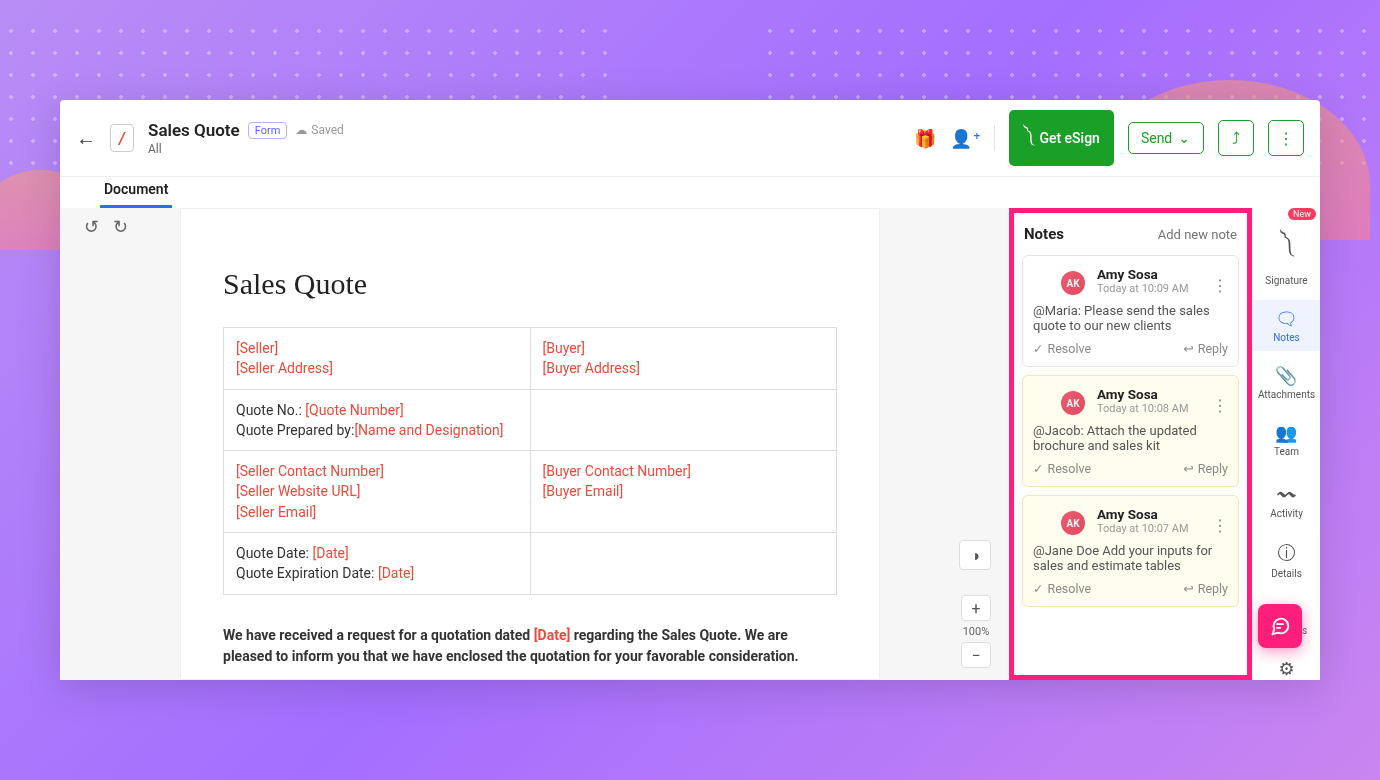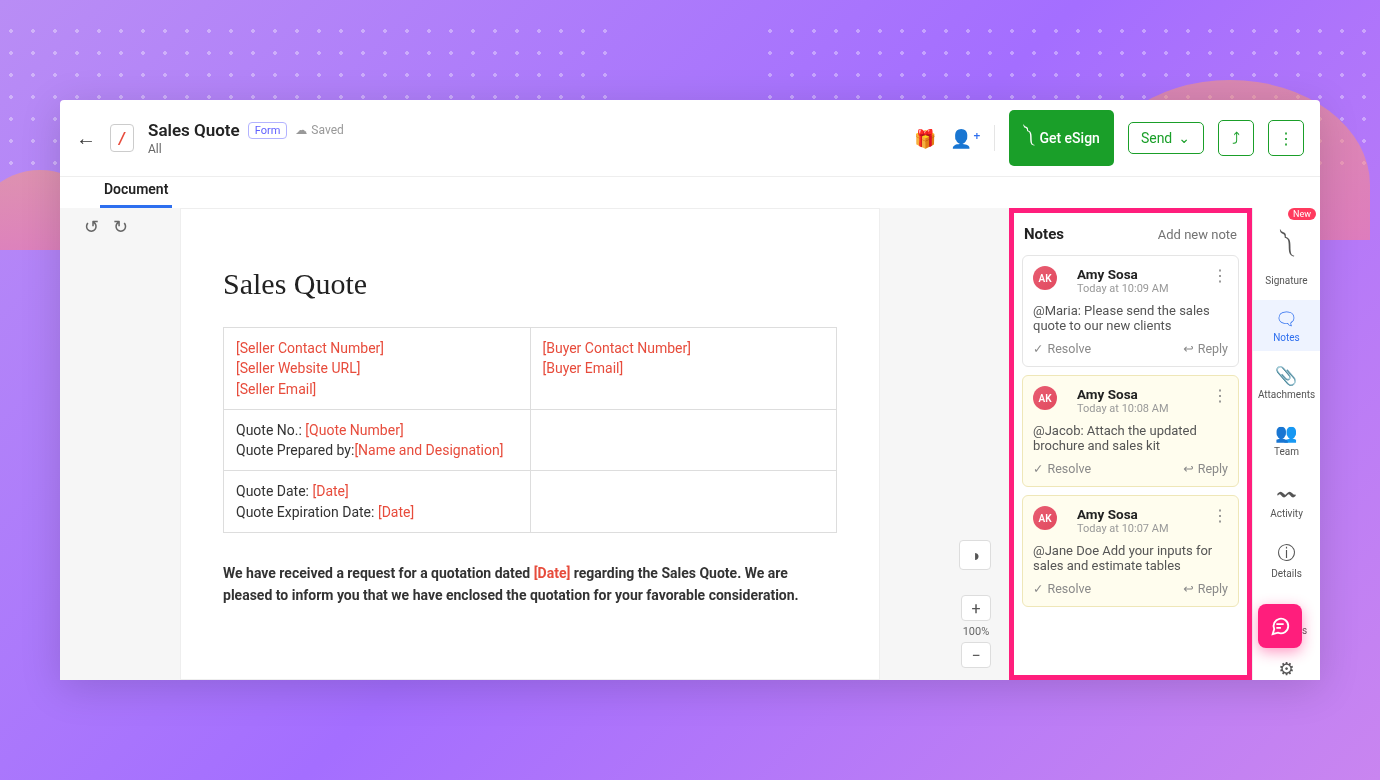--- a/index.html
+++ b/index.html
@@ -50,21 +50,21 @@
 .zoombtn { width:30px; height:26px; border:1px solid #ddd; background:#fff; border-radius:4px; font-size:16px; color:#555; cursor:pointer; display:flex; align-items:center; justify-content:center; }
 .zoomlabel { font-size:11px; color:#666; }
 .lock-toggle { position:absolute; right:18px; bottom:110px; width:32px; height:30px; border:1px solid #ddd; background:#fff; border-radius:4px; display:flex; align-items:center; justify-content:center; font-size:16px; color:#555; cursor:pointer; }
 
 .notes-panel { width:243px; background:#fff; border:5px solid #ff1e7c; padding:8px; display:flex; flex-direction:column; gap:8px; overflow:hidden; }
 .notes-head { display:flex; justify-content:space-between; align-items:center; padding:4px 2px; }
 .notes-title { font-weight:700; font-size:15px; color:#222; }
 .add-note { font-size:13px; color:#737373; cursor:pointer; }
 .note-card { border:1px solid #e5e5e5; border-radius:6px; padding:10px 10px; font-size:13px; color:#555; }
 .note-card.hl { background:#fffdee; border-color:#efe7b8; }
-.note-top { display:flex; gap:20px; align-items:flex-start; }
+.note-top { display:flex; gap:12px; align-items:flex-end;margin-left:28px; }
 .avatar { width:24px; height:24px; border-radius:50%; background:linear-gradient(135deg,#e85d72,#e24a5f); color:#fff; font-size:10px; font-weight:600; display:flex; align-items:center; justify-content:center; }
 .note-author { font-weight:700; color:#222; font-size:13.5px; }
 .note-time { font-size:11px; color:#999; }
 .note-more { margin-left:auto; color:#888; cursor:pointer; font-size:16px; }
 .note-body { margin-top:8px; color:#555; font-size:13px; }
 .note-actions { margin-top:8px; display:flex; justify-content:space-between; font-size:12.5px; color:#8a8a8a; }
 .note-act { cursor:pointer; display:flex; align-items:center; gap:4px; }
 
 .right-rail { width:68px; background:#fff; border-left:1px solid #eee; display:flex; flex-direction:column; align-items:center; padding-top:6px; gap:6px; position:relative; }
 .new-pill { position:absolute; top:0; right:4px; font-size:9px; background:#ff3a5e; color:#fff; padding:1px 5px; border-radius:8px; }
@@ -127,37 +127,47 @@
     <div class="canvas-panel">
       <div class="undo-redo">
         <span>↺</span>
         <span>↻</span>
       </div>
 
       <div class="doc-page">
         <div class="doc-heading">Sales Quote</div>
         <table class="qtable">
           <tbody>
+              <tr>
+            <td>
+              <span class="ph">[Seller]</span><br>
+              <span class="ph">[Seller Address]</span>
+            </td>
+            <td>
+              <span class="ph">[Buyer]</span><br>
+              <span class="ph">[Buyer Address]</span>
+            </td>
+          </tr>
+          <tr>
+            <td>
+              <span>Quote No.: </span><span class="ph">[Quote Number]</span><br>
+              <span>Quote Prepared by:</span><span class="ph">[Name and Designation]</span>
+            </td>
+            <td></td>
+          </tr>
           <tr>
             <td>
               <span class="ph">[Seller Contact Number]</span><br>
               <span class="ph">[Seller Website URL]</span><br>
               <span class="ph">[Seller Email]</span>
             </td>
             <td>
               <span class="ph">[Buyer Contact Number]</span><br>
               <span class="ph">[Buyer Email]</span>
             </td>
-          </tr>
-          <tr>
-            <td>
-              <span>Quote No.: </span><span class="ph">[Quote Number]</span><br>
-              <span>Quote Prepared by:</span><span class="ph">[Name and Designation]</span>
-            </td>
-            <td></td>
           </tr>
           <tr>
             <td>
               <span>Quote Date: </span><span class="ph">[Date]</span><br>
               <span>Quote Expiration Date: </span><span class="ph">[Date]</span>
             </td>
             <td></td>
           </tr>
         </tbody>
           </table>

